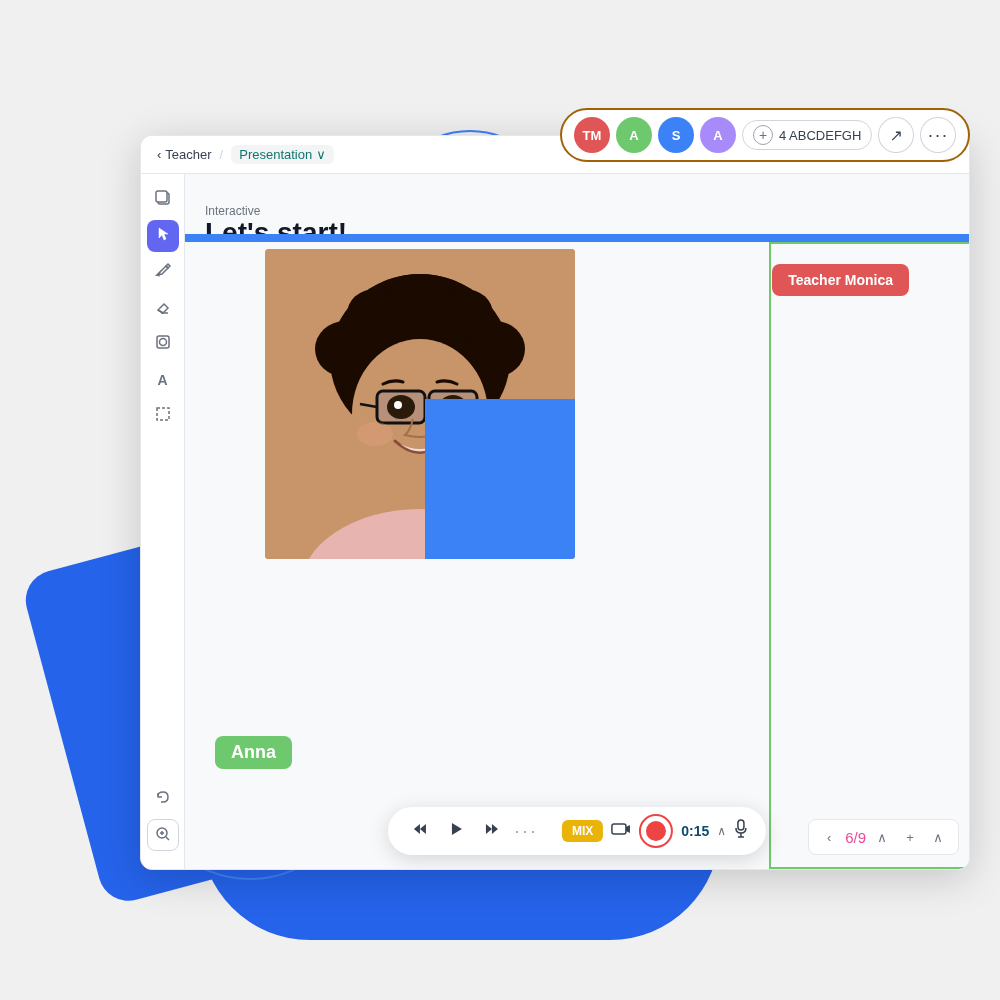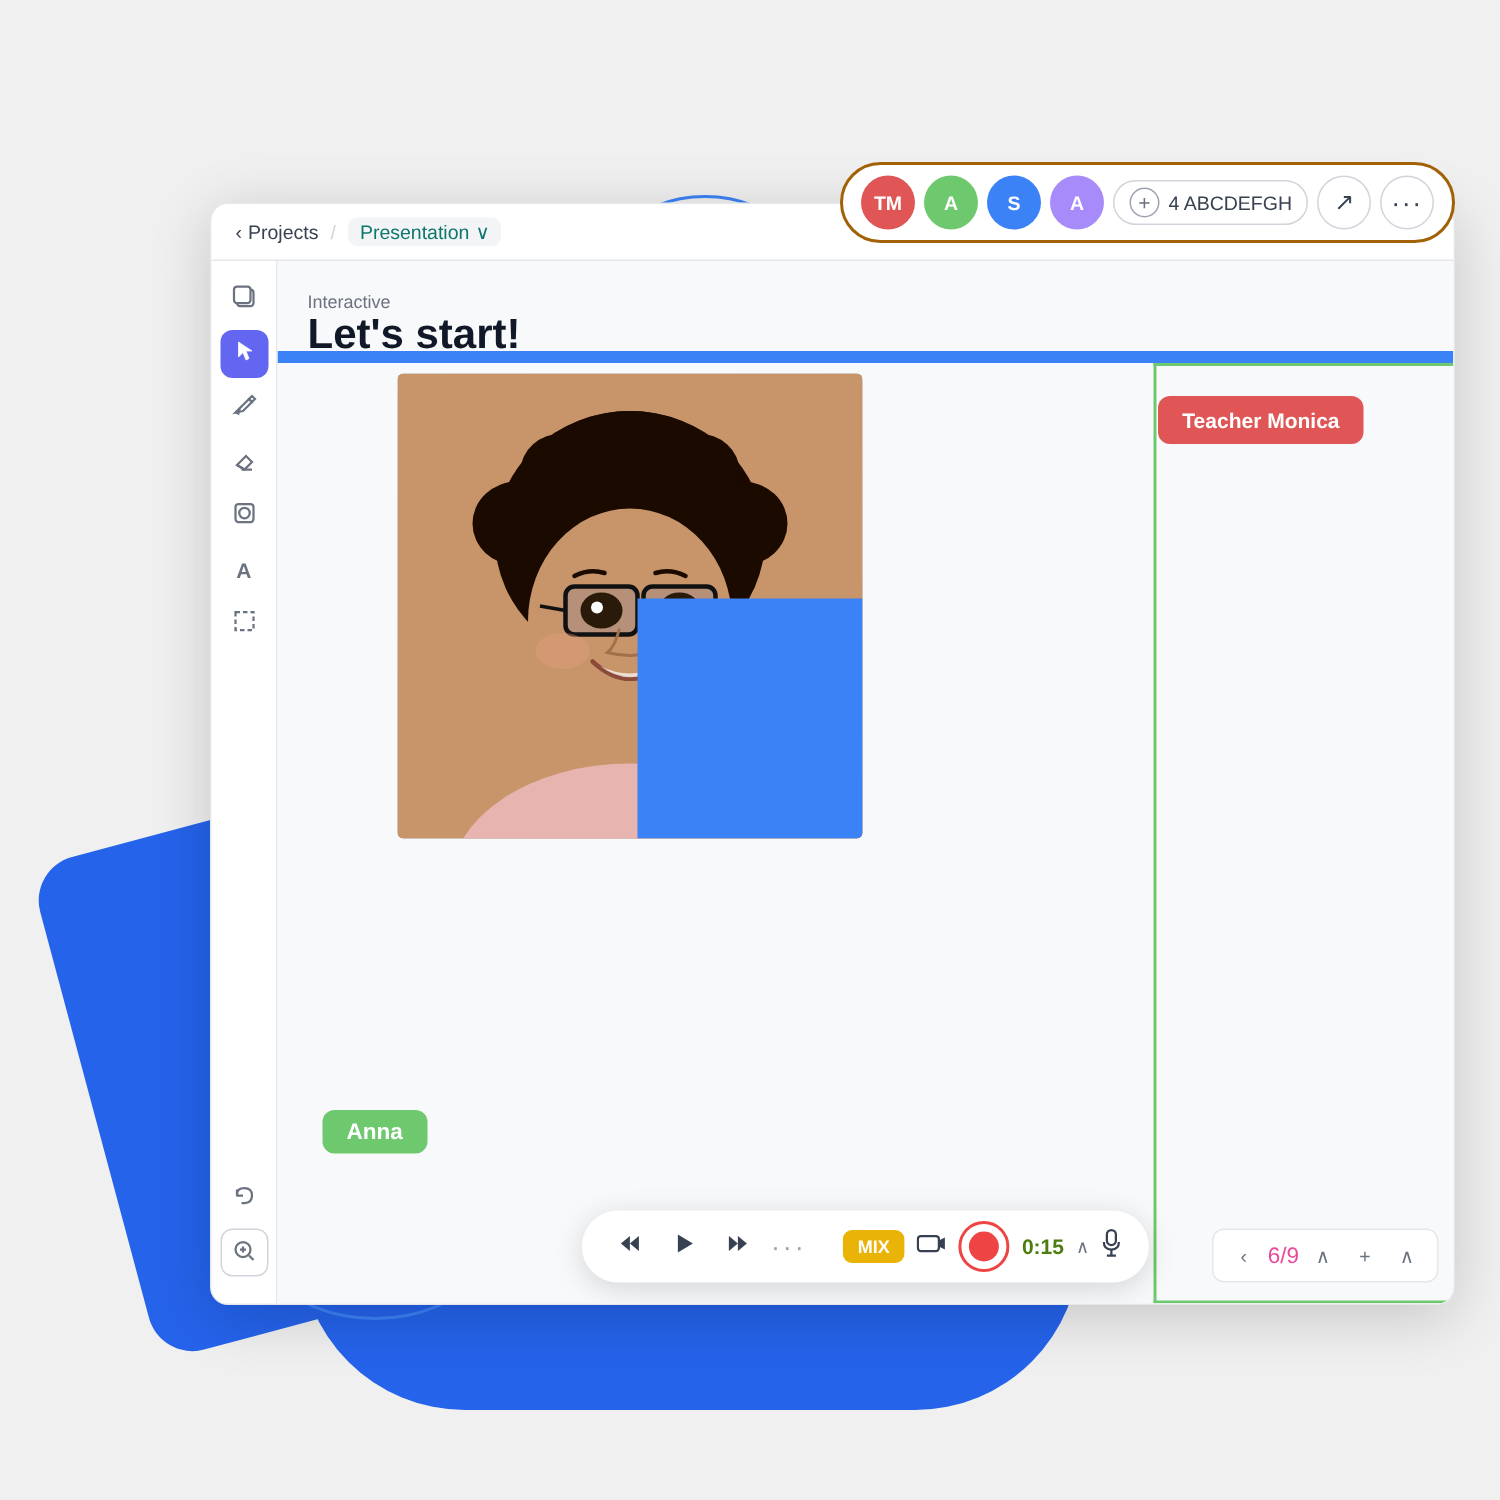--- a/index.html
+++ b/index.html
@@ -261,21 +261,21 @@
     .slide-area {
       flex: 1;
       background: #f8f9fa;
       position: relative;
       overflow: hidden;
     }
 
     
     .slide-header {
       position: absolute;
-      top: 8px; left: 0; right: 0;
+      top: 18px; left: 0; right: 0;
       padding: 12px 20px 8px;
     }
     .slide-label {
       font-size: 12px;
       color: #6b7280;
       font-weight: 500;
     }
     .slide-title {
       font-size: 28px;
       font-weight: 800;
@@ -323,21 +323,21 @@
     }
 
     
     .anna-label {
       position: absolute;
       bottom: 100px;
       left: 30px;
       background: #6ec96e;
       color: white;
       font-weight: 700;
-      font-size: 15px;
+      font-size: 18px;
       padding: 6px 16px;
       border-radius: 8px;
     }
 
     
     .teacher-label {
       position: absolute;
       top: 90px;
       right: 60px;
       background: #e05555;
@@ -421,21 +421,21 @@
     }
     .pb-record-inner {
       width: 20px;
       height: 20px;
       border-radius: 50%;
       background: #ef4444;
     }
     .pb-time {
       font-size: 14px;
       font-weight: 600;
-      color: #4d7c0f;
+      color: #0c4a6e;
     }
     .pb-chevron {
       color: #6b7280;
       font-size: 12px;
       cursor: pointer;
     }
     .pb-mic {
       font-size: 18px;
       color: #374151;
       cursor: pointer;
@@ -508,21 +508,21 @@
   <button class="more-btn">
     <span>···</span>
   </button>
 </div>
 
 <div class="app-window">
 
   <div class="title-bar">
     <div class="title-bar-back">
       <span>‹</span>
-      <span>Projects</span>
+      <span>Teacher</span>
     </div>
     <span class="title-bar-separator">/</span>
     <div class="title-bar-dropdown">
       <span>Presentation</span>
       <span>∨</span>
     </div>
   </div>
 
   <div class="main-content">
 

